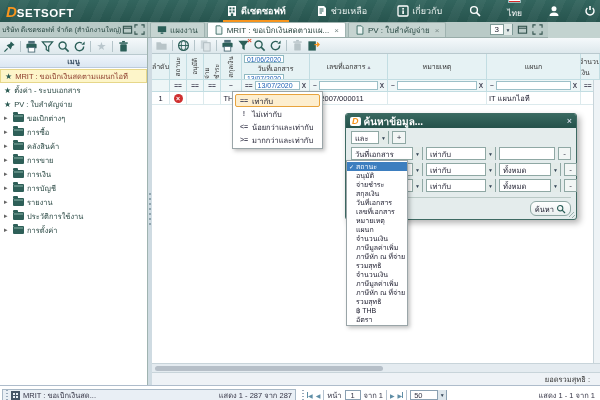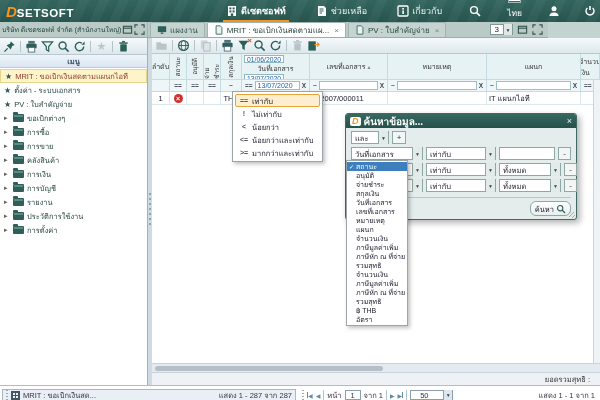--- a/index.html
+++ b/index.html
@@ -107,21 +107,21 @@
   #task-item { width:294px; flex:0 0 auto; height:13px; margin-left:2px; background:#e9eff5; border:1px solid #a8b8c6; display:flex; align-items:center; gap:3px; padding:0 3px; }
   #task-item .grid-ico { width:9px; height:9px; border:1px solid #456; background:linear-gradient(90deg,#456 1px,transparent 1px),linear-gradient(180deg,#456 1px,transparent 1px); background-size:3px 3px; }
   #task-range { margin-left:auto; }
   #pager { display:flex; align-items:center; gap:3px; padding-left:6px; flex:1; }
   .pgrip { width:2px; height:10px; background:repeating-linear-gradient(180deg,#9ab 0 1px,transparent 1px 3px); }
   .pgbtn { color:#5f8ea6; font-size:6px; display:flex; align-items:center; }
   .pgbtn .bar { width:1px; height:6px; background:#5f8ea6; }
   .pg-sep { width:1px; height:10px; background:#b5c2cf; }
   .pg-input { width:16px; height:10px; background:#fff; border:1px solid #8aa0b2; text-align:center; font-size:7.5px; line-height:9px; }
   .size-combo { display:flex; align-items:center; background:#fff; border:1px solid #8aa0b2; height:10px; }
-  .size-combo .cval { width:26px; padding-left:3px; font-size:7.5px;margin-left:6px; }
+  .size-combo .cval { width:26px; padding-left:3px; font-size:7.5px; }
   .size-combo .ccaret { width:9px; height:10px; background:#dde6ec; border-left:1px solid #8aa0b2; font-size:5px; text-align:center; line-height:10px; color:#345; }
   #showing { margin-left:auto; padding-right:5px; }
 
   
   #context-menu { position:absolute; left:232px; top:91px; width:91px; background:#fff; border:1px solid #9aa5a8; box-shadow:2px 2px 4px rgba(0,0,0,.25); padding:2px; z-index:30; }
   .cm-item { display:flex; align-items:center; height:13px; border:1px solid transparent; }
   .cm-item.sel { background:#fdeecf; border-color:#e8a33d; border-radius:2px; }
   .cm-op { width:16px; text-align:center; color:#556; font-size:7px; font-weight:bold; flex:0 0 auto; }
   .cm-label { font-size:7.5px; color:#223; }
 
@@ -365,26 +365,26 @@
             <span class="lbl">ขอเบิกต่างๆ</span>
           </div>
           <div class="tree-item">
             <span class="caret">▸</span>
             <span class="folder-ico"></span>
             <span class="lbl">การซื้อ</span>
           </div>
           <div class="tree-item">
             <span class="caret">▸</span>
             <span class="folder-ico"></span>
+            <span class="lbl">คลังสินค้า</span>
+          </div>
+          <div class="tree-item">
+            <span class="caret">▸</span>
+            <span class="folder-ico"></span>
             <span class="lbl">การขาย</span>
-          </div>
-          <div class="tree-item">
-            <span class="caret">▸</span>
-            <span class="folder-ico"></span>
-            <span class="lbl">คลังสินค้า</span>
           </div>
           <div class="tree-item">
             <span class="caret">▸</span>
             <span class="folder-ico"></span>
             <span class="lbl">การเงิน</span>
           </div>
           <div class="tree-item">
             <span class="caret">▸</span>
             <span class="folder-ico"></span>
             <span class="lbl">การบัญชี</span>
@@ -608,24 +608,20 @@
   <div id="context-menu">
       <div class="cm-item sel">
         <span class="cm-op">==</span>
         <span class="cm-label">เท่ากับ</span>
       </div>
       <div class="cm-item">
         <span class="cm-op">!</span>
         <span class="cm-label">ไม่เท่ากับ</span>
       </div>
       <div class="cm-item">
-        <span class="cm-op">&lt;</span>
-        <span class="cm-label">น้อยกว่า</span>
-      </div>
-      <div class="cm-item">
         <span class="cm-op">&lt;=</span>
         <span class="cm-label">น้อยกว่าและเท่ากับ</span>
       </div>
       <div class="cm-item">
         <span class="cm-op">&gt;=</span>
         <span class="cm-label">มากกว่าและเท่ากับ</span>
       </div>
     </div>
 
   <div id="dialog">

